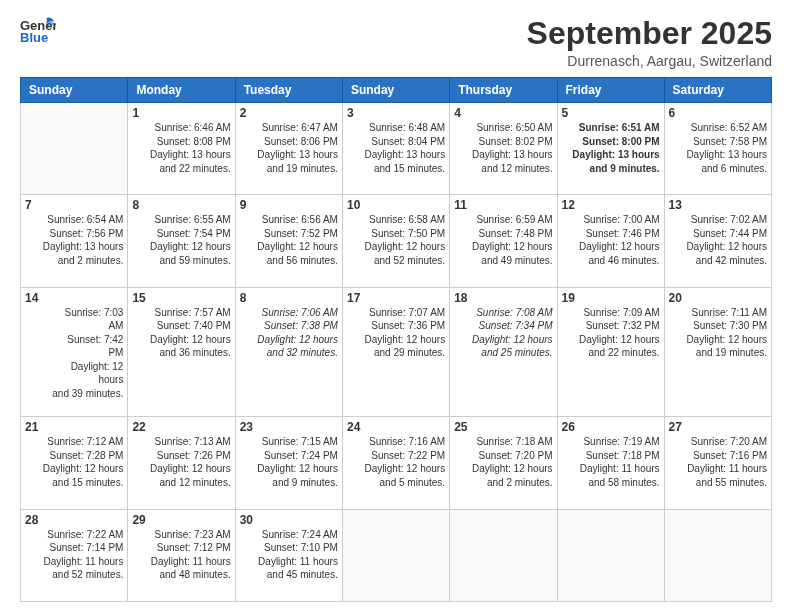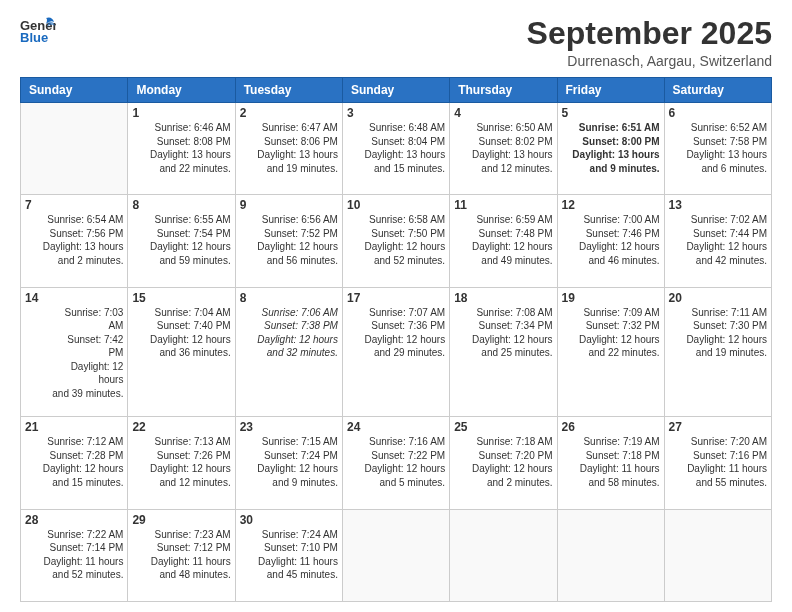--- a/index.html
+++ b/index.html
@@ -227,42 +227,42 @@
         <tr class="week-row">
           <td>
             <span class="day-num">14</span>
             <div class="day-info" style="white-space: pre-line; margin-left: 27px;">Sunrise: 7:03 AM
 Sunset: 7:42 PM
 Daylight: 12 hours
 and 39 minutes.</div>
           </td>
           <td>
             <span class="day-num">15</span>
-            <div class="day-info" style="white-space: pre-line;">Sunrise: 7:04 AM
+            <div class="day-info" style="white-space: pre-line;">Sunrise: 7:57 AM
 Sunset: 7:40 PM
 Daylight: 12 hours
 and 36 minutes.</div>
           </td>
           <td>
             <span class="day-num">8</span>
             <div class="day-info" style="white-space: pre-line; font-style: italic;">Sunrise: 7:06 AM
 Sunset: 7:38 PM
 Daylight: 12 hours
 and 32 minutes.</div>
           </td>
           <td>
             <span class="day-num">17</span>
             <div class="day-info" style="white-space: pre-line;">Sunrise: 7:07 AM
 Sunset: 7:36 PM
 Daylight: 12 hours
 and 29 minutes.</div>
           </td>
           <td>
             <span class="day-num">18</span>
-            <div class="day-info" style="white-space: pre-line;">Sunrise: 7:08 AM
+            <div class="day-info" style="white-space: pre-line; font-style: italic;">Sunrise: 7:08 AM
 Sunset: 7:34 PM
 Daylight: 12 hours
 and 25 minutes.</div>
           </td>
           <td>
             <span class="day-num">19</span>
             <div class="day-info" style="white-space: pre-line;">Sunrise: 7:09 AM
 Sunset: 7:32 PM
 Daylight: 12 hours
 and 22 minutes.</div>

